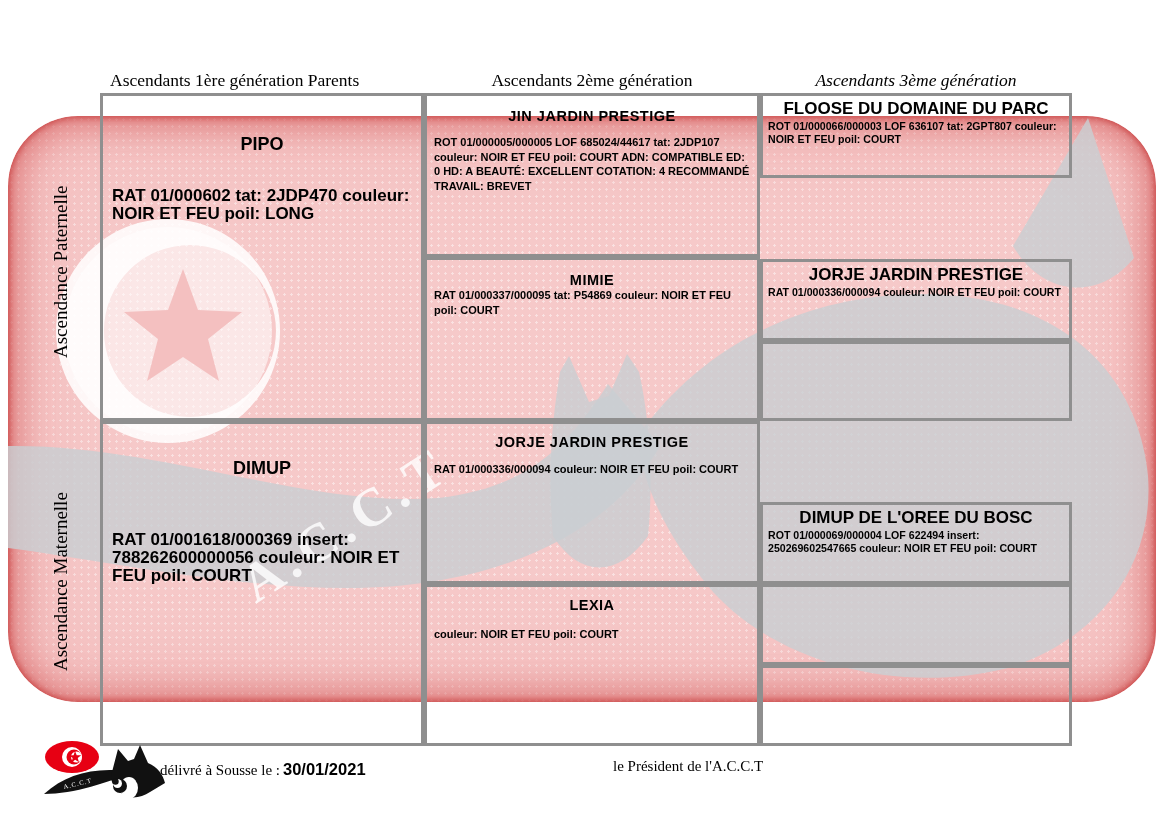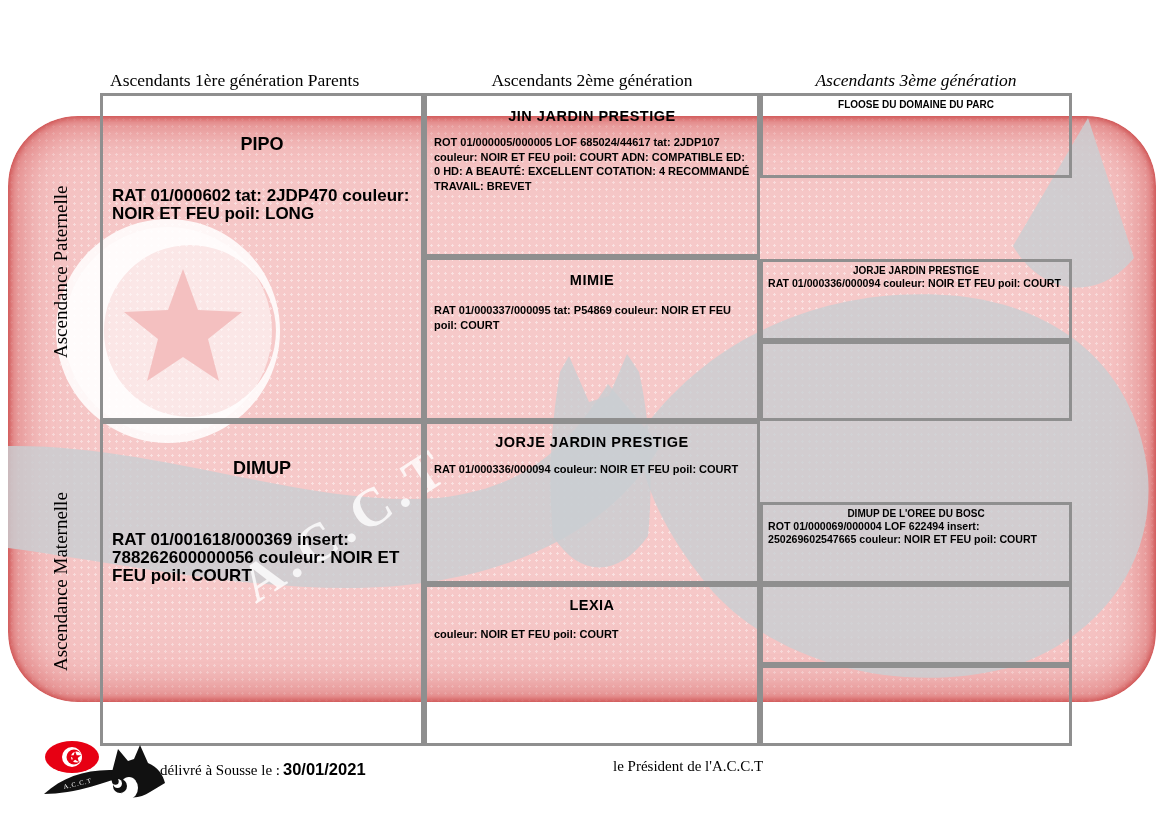--- a/index.html
+++ b/index.html
@@ -35,21 +35,21 @@
 
   
   .cell{position:absolute;box-sizing:border-box;border:3px solid #8f8f8f;z-index:4;
         background:transparent;}
   .cell-name{font-weight:bold;text-align:center;}
   .cell-details{font-weight:bold;text-align:left;}
   .g1 .cell-name{font-size:18px;}
   .g1 .cell-details{font-size:17px;line-height:18px;padding:0 9px;}
   .g2 .cell-name{font-size:14.5px;letter-spacing:.5px;}
   .g2 .cell-details{font-size:11px;line-height:14.5px;padding:0 7px;}
-  .g3 .cell-name{font-size:10px;margin-top:3px;}
+  .g3 .cell-name{font-size:17px;margin-top:3px;}
   .g3 .cell-details{font-size:10.6px;line-height:13px;padding:0 5px;margin-top:1px;}
 
   
   .footer-item{position:absolute;z-index:5;}
   .issued-label{font-family:"Liberation Serif",serif;font-size:15px;}
   .issued-date{font-weight:bold;font-size:16.5px;}
   .president{font-family:"Liberation Serif",serif;font-size:15px;}
 </style>
 </head>
 <body>
@@ -91,33 +91,34 @@
     <div class="cell-name" style="margin-top:34px;">DIMUP</div>
     <div class="cell-details" style="margin-top:52px;">RAT 01/001618/000369 insert: 788262600000056 couleur: NOIR ET FEU poil: COURT</div>
   </div>
 
   <div class="cell g2" style="left:424px;top:93px;width:336px;height:164px;">
     <div class="cell-name" style="margin-top:12px;">JIN JARDIN PRESTIGE</div>
     <div class="cell-details" style="margin-top:11px;">ROT 01/000005/000005 LOF 685024/44617 tat: 2JDP107 couleur: NOIR ET FEU poil: COURT ADN: COMPATIBLE ED: 0 HD: A BEAUTÉ: EXCELLENT COTATION: 4 RECOMMANDÉ TRAVAIL: BREVET</div>
   </div>
   <div class="cell g2" style="left:424px;top:257px;width:336px;height:164px;">
     <div class="cell-name" style="margin-top:12px;">MIMIE</div>
-    <div class="cell-details" style="margin-top:15px;">RAT 01/000337/000095 tat: P54869 couleur: NOIR ET FEU poil: COURT</div>
+    <div class="cell-details" style="margin-top:0;">RAT 01/000337/000095 tat: P54869 couleur: NOIR ET FEU poil: COURT</div>
   </div>
   <div class="cell g2" style="left:424px;top:421px;width:336px;height:163px;">
     <div class="cell-name" style="margin-top:10px;">JORJE JARDIN PRESTIGE</div>
     <div class="cell-details" style="margin-top:12px;">RAT 01/000336/000094 couleur: NOIR ET FEU poil: COURT</div>
   </div>
   <div class="cell g2" style="left:424px;top:584px;width:336px;height:162px;">
     <div class="cell-name" style="margin-top:10px;">LEXIA</div>
     <div class="cell-details" style="margin-top:14px;">couleur: NOIR ET FEU poil: COURT</div>
   </div>
 
   <div class="cell g3" style="left:760px;top:93px;width:312px;height:85px;">
     <div class="cell-name">FLOOSE DU DOMAINE DU PARC</div>
+    <div class="cell-details">ROT 01/000066/000003 LOF 636107 tat: 2GPT807 couleur: NOIR ET FEU poil: COURT</div>
   </div>
   <div class="cell g3" style="left:760px;top:259px;width:312px;height:82px;">
     <div class="cell-name">JORJE JARDIN PRESTIGE</div>
     <div class="cell-details">RAT 01/000336/000094 couleur: NOIR ET FEU poil: COURT</div>
   </div>
   <div class="cell g3" style="left:760px;top:341px;width:312px;height:80px;"></div>
   <div class="cell g3" style="left:760px;top:502px;width:312px;height:82px;">
     <div class="cell-name">DIMUP DE L'OREE DU BOSC</div>
     <div class="cell-details">ROT 01/000069/000004 LOF 622494 insert: 250269602547665 couleur: NOIR ET FEU poil: COURT</div>
   </div>

